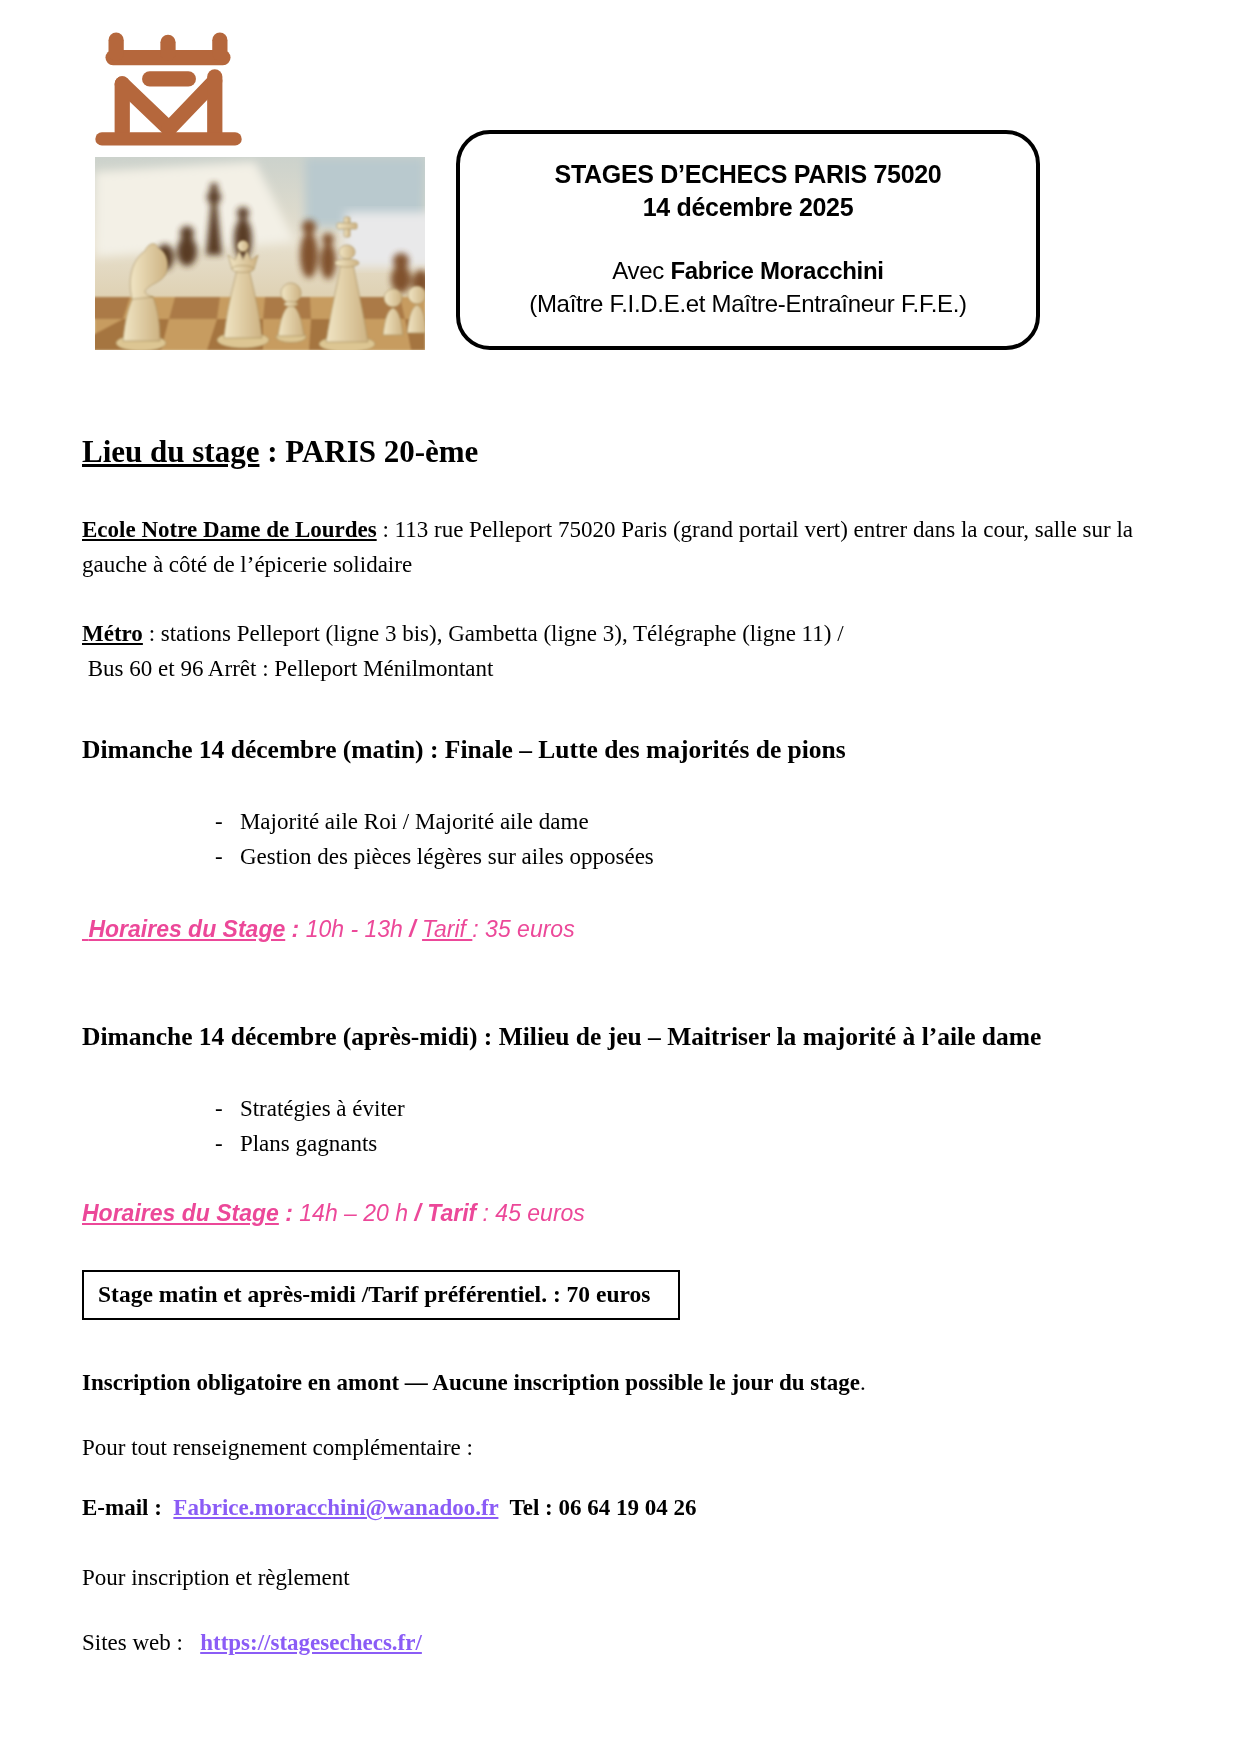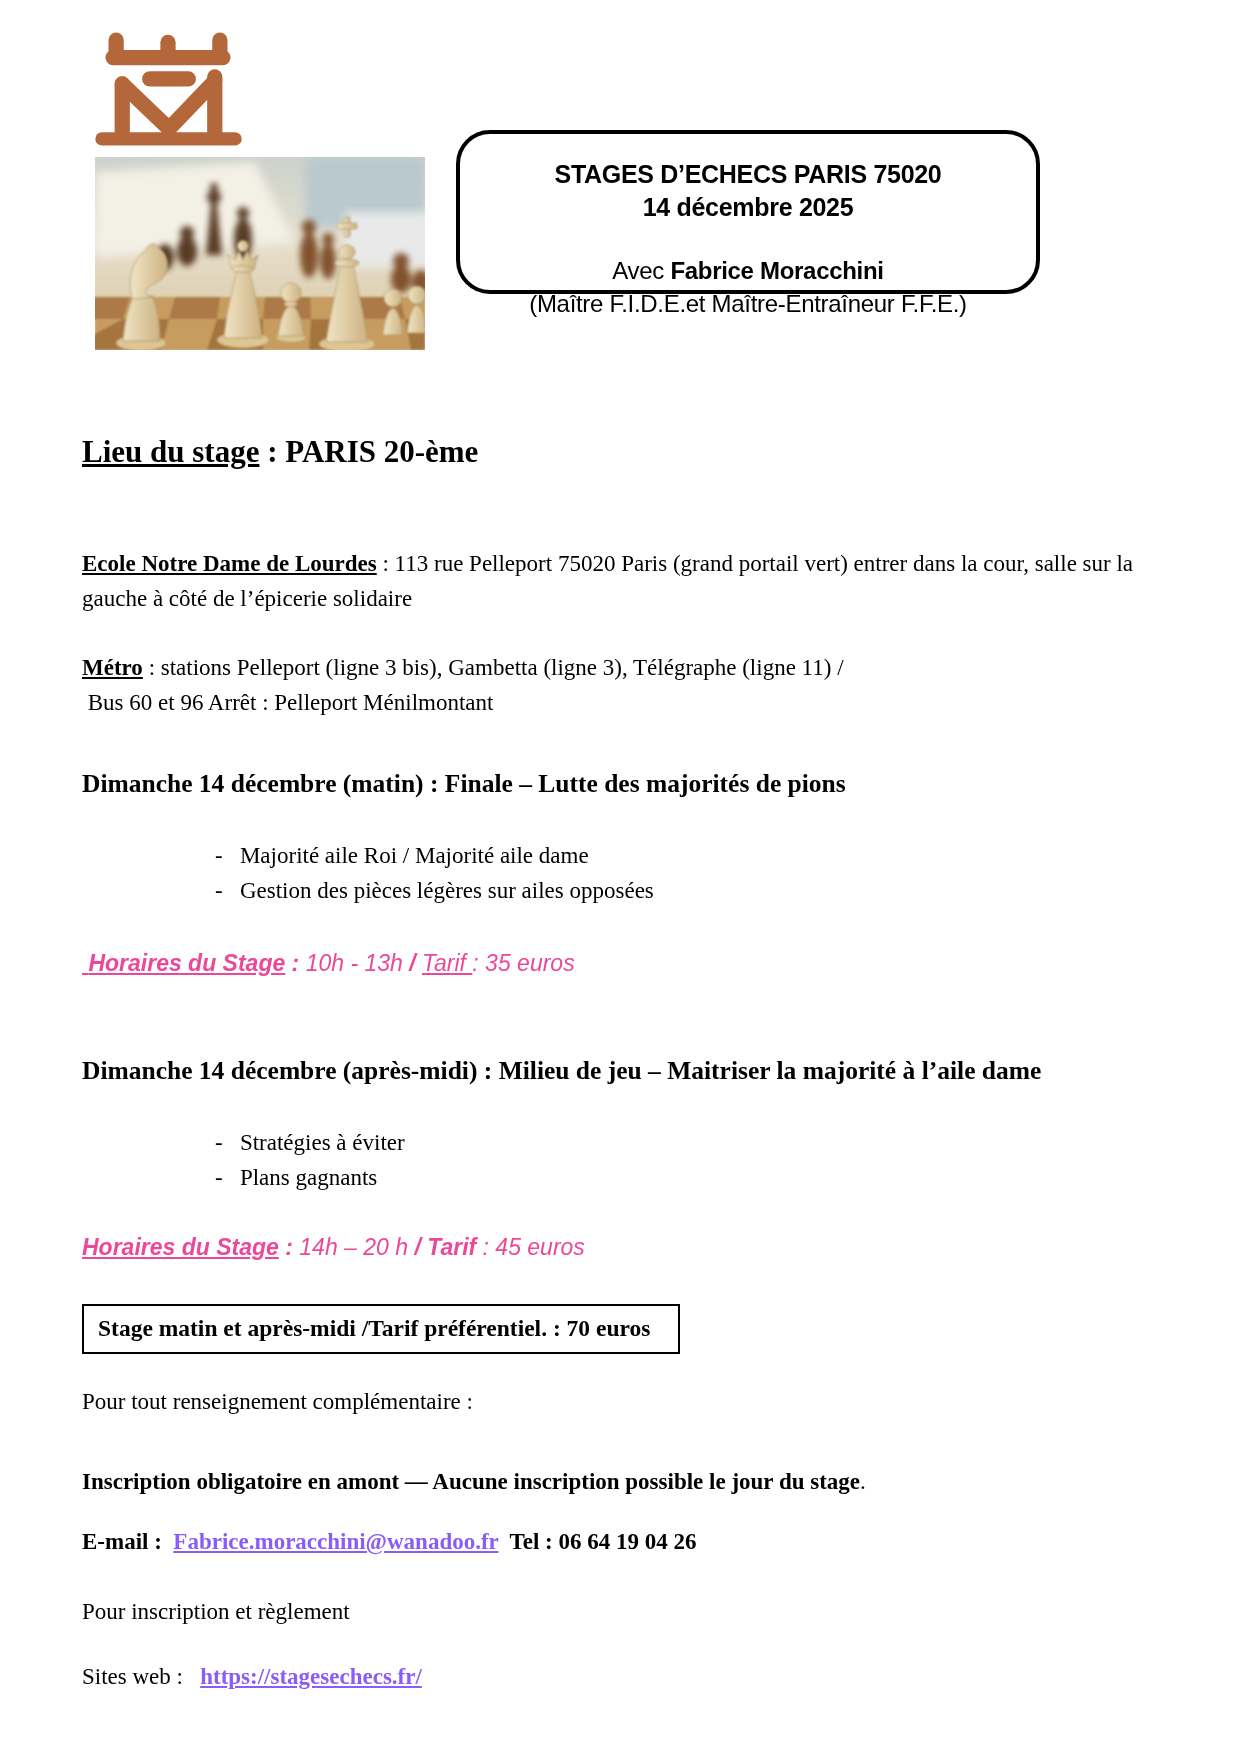--- a/index.html
+++ b/index.html
@@ -4,32 +4,32 @@
 <style>
   html,body{margin:0;padding:0;background:#ffffff;}
   .page{position:relative;width:1241px;height:1755px;background:#ffffff;overflow:hidden;
         font-family:"Liberation Serif", serif;color:#000;}
   .pre{white-space:pre-wrap;}
   .b{font-weight:700;}
   .u{text-decoration:underline;}
   
   .logo{position:absolute;left:90px;top:26px;width:156px;height:120px;}
   .photo{position:absolute;left:95px;top:157px;width:330px;height:193px;overflow:hidden;}
-  .title-box{position:absolute;left:456px;top:130px;width:584px;height:164px;border:4px solid #000;
+  .title-box{position:absolute;left:456px;top:130px;width:584px;height:220px;border:4px solid #000;
              border-radius:34px;box-sizing:border-box;text-align:center;
              font-family:"Liberation Sans", sans-serif;font-size:25px;line-height:33px;
              letter-spacing:-0.3px;padding-top:24px;}
   .title-box .t{font-weight:700;}
   .title-box .gap{height:30px;}
   .title-box .sub{font-size:24px;}
   
   .content{position:absolute;left:82px;top:432px;width:1082px;}
   h1{font-size:31px;font-weight:700;margin:0;line-height:40px;}
   .body{font-size:23px;line-height:35px;margin:0;}
-  .m-school{margin-top:74px;}
+  .m-school{margin-top:40px;}
   .m-metro{margin-top:34px;}
   h2{font-size:25.5px;font-weight:700;line-height:38px;margin:0;}
   .m-h2a{margin-top:45px;}
   .m-h2b{margin-top:74px;}
   ul.bullets{list-style:none;margin:35px 0 0 0;padding:0 0 0 133px;font-size:23px;line-height:35px;}
   ul.bullets li::before{content:"-\00a0\00a0\00a0";}
   .horaires{font-family:"Liberation Sans", sans-serif;font-size:23px;line-height:30px;
             color:#ec4899;margin:0;font-style:italic;}
   .m-hor1{margin-top:40px;}
   .m-hor2{margin-top:37px;}
@@ -184,24 +184,24 @@
 
     <ul class="bullets">
       <li>Stratégies à éviter</li>
       <li>Plans gagnants</li>
     </ul>
 
     <p class="horaires m-hor2"><span class="b u">Horaires du Stage</span><span class="b pre"> : </span><span>14h – 20 h</span><span class="b pre"> / </span><span class="b">Tarif</span><span class="pre"> : 45 euros</span></p>
 
     <div><div class="price-box"><span>Stage matin et après-midi /Tarif préférentiel. : 70 euros</span></div></div>
 
+    <p class="body m-notice"><span class="b">Inscription obligatoire en amont — Aucune inscription possible le jour du stage</span><span>.</span></p>
+
     <p class="body m-info">Pour tout renseignement complémentaire :</p>
 
-    <p class="body m-notice"><span class="b">Inscription obligatoire en amont — Aucune inscription possible le jour du stage</span><span>.</span></p>
-
     <p class="body m-email"><span class="b pre">E-mail :  </span><a class="link" href="#">Fabrice.moracchini@wanadoo.fr</a><span class="b pre">  Tel : 06 64 19 04 26</span></p>
 
     <p class="body m-pay">Pour inscription et règlement</p>
 
     <p class="body m-sites"><span class="pre">Sites web :   </span><a class="link" href="#">https://stagesechecs.fr/</a></p>
 
   </div>
 </div>
 
 </body></html>

